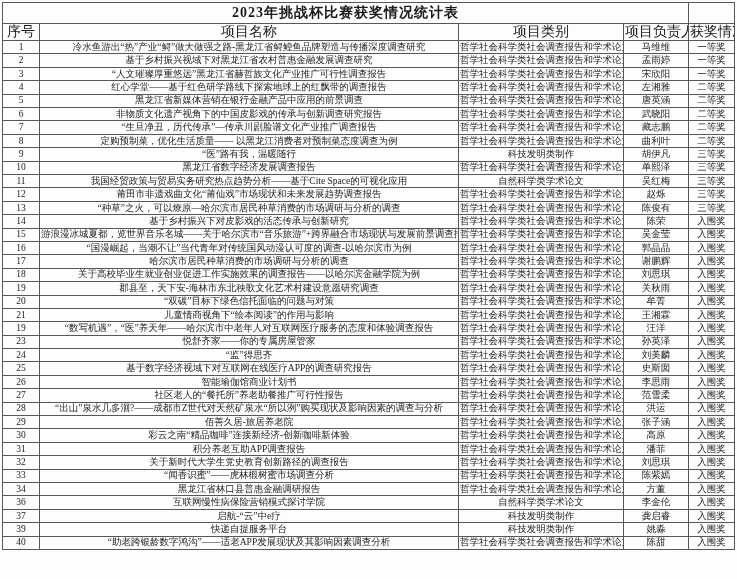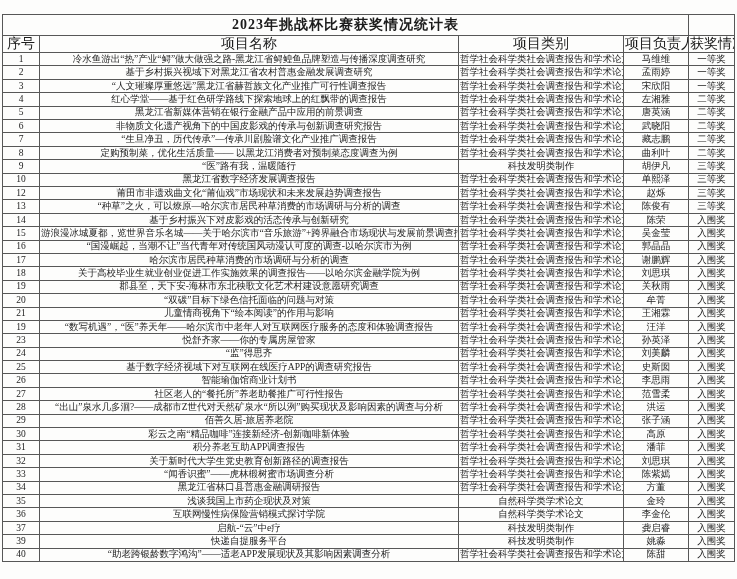--- a/index.html
+++ b/index.html
@@ -5,21 +5,21 @@
   html, body {
     margin: 0;
     padding: 0;
     background: #ffffff;
   }
   .page {
     width: 737px;
     height: 579px;
     background: #fdfdfc;
     box-sizing: border-box;
-    padding: 14px 2px;
+    padding: 2px 2px;
     font-family: "Liberation Serif", serif;
     color: #1c1c1c;
     overflow: hidden;
   }
   table.award-table {
     border-collapse: collapse;
     table-layout: fixed;
     width: 732px;
   }
   col.c-no     { width: 37px; }
@@ -146,20 +146,27 @@
           <td class="cell-award">三等奖</td>
         </tr>
         <tr>
           <td class="cell-no">10</td>
           <td class="cell-project-name">黑龙江省数字经济发展调查报告</td>
           <td class="cell-category">哲学社会科学类社会调查报告和学术论文</td>
           <td class="cell-leader">单熙泽</td>
           <td class="cell-award">三等奖</td>
         </tr>
         <tr>
+          <td class="cell-no">11</td>
+          <td class="cell-project-name">我国经贸政策与贸易实务研究热点趋势分析——基于Cite Space的可视化应用</td>
+          <td class="cell-category">自然科学类学术论文</td>
+          <td class="cell-leader">吴红梅</td>
+          <td class="cell-award">三等奖</td>
+        </tr>
+        <tr>
           <td class="cell-no">12</td>
           <td class="cell-project-name">莆田市非遗戏曲文化“莆仙戏”市场现状和未来发展趋势调查报告</td>
           <td class="cell-category">哲学社会科学类社会调查报告和学术论文</td>
           <td class="cell-leader">赵烁</td>
           <td class="cell-award">三等奖</td>
         </tr>
         <tr>
           <td class="cell-no">13</td>
           <td class="cell-project-name">“种草”之火，可以燎原—哈尔滨市居民种草消费的市场调研与分析的调查</td>
           <td class="cell-category">哲学社会科学类社会调查报告和学术论文</td>
@@ -304,27 +311,20 @@
           <td class="cell-project-name">“闻香识蜜”——虎林椴树蜜市场调查分析</td>
           <td class="cell-category">哲学社会科学类社会调查报告和学术论文</td>
           <td class="cell-leader">陈紫嫣</td>
           <td class="cell-award">入围奖</td>
         </tr>
         <tr>
           <td class="cell-no">34</td>
           <td class="cell-project-name">黑龙江省林口县普惠金融调研报告</td>
           <td class="cell-category">哲学社会科学类社会调查报告和学术论文</td>
           <td class="cell-leader">方董</td>
-          <td class="cell-award">入围奖</td>
-        </tr>
-        <tr>
-          <td class="cell-no">35</td>
-          <td class="cell-project-name">浅谈我国上市药企现状及对策</td>
-          <td class="cell-category">自然科学类学术论文</td>
-          <td class="cell-leader">金玲</td>
           <td class="cell-award">入围奖</td>
         </tr>
         <tr>
           <td class="cell-no">36</td>
           <td class="cell-project-name">互联网慢性病保险营销模式探讨学院</td>
           <td class="cell-category">自然科学类学术论文</td>
           <td class="cell-leader">李金伦</td>
           <td class="cell-award">入围奖</td>
         </tr>
         <tr>

